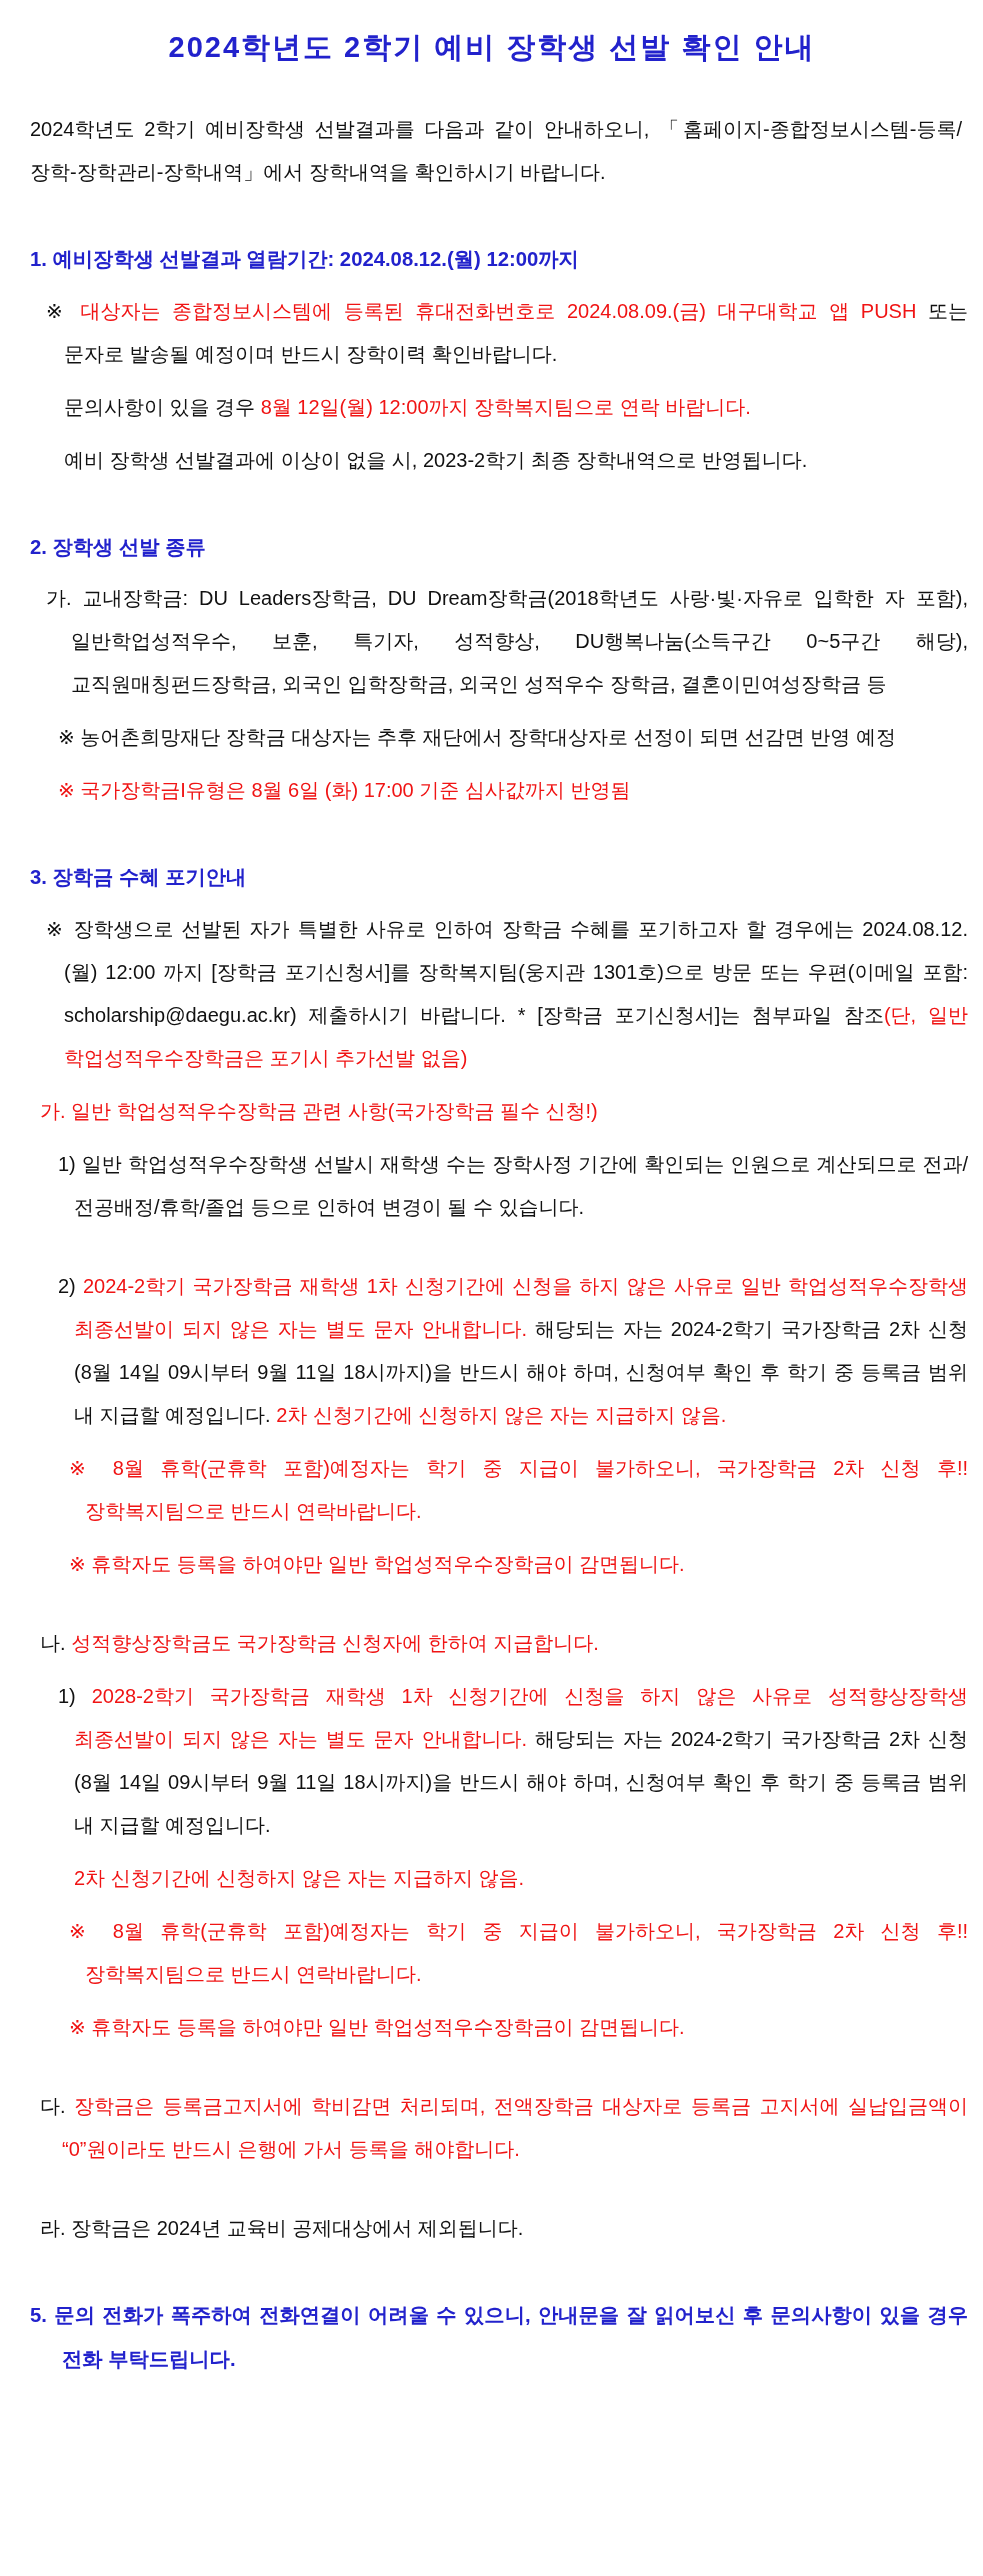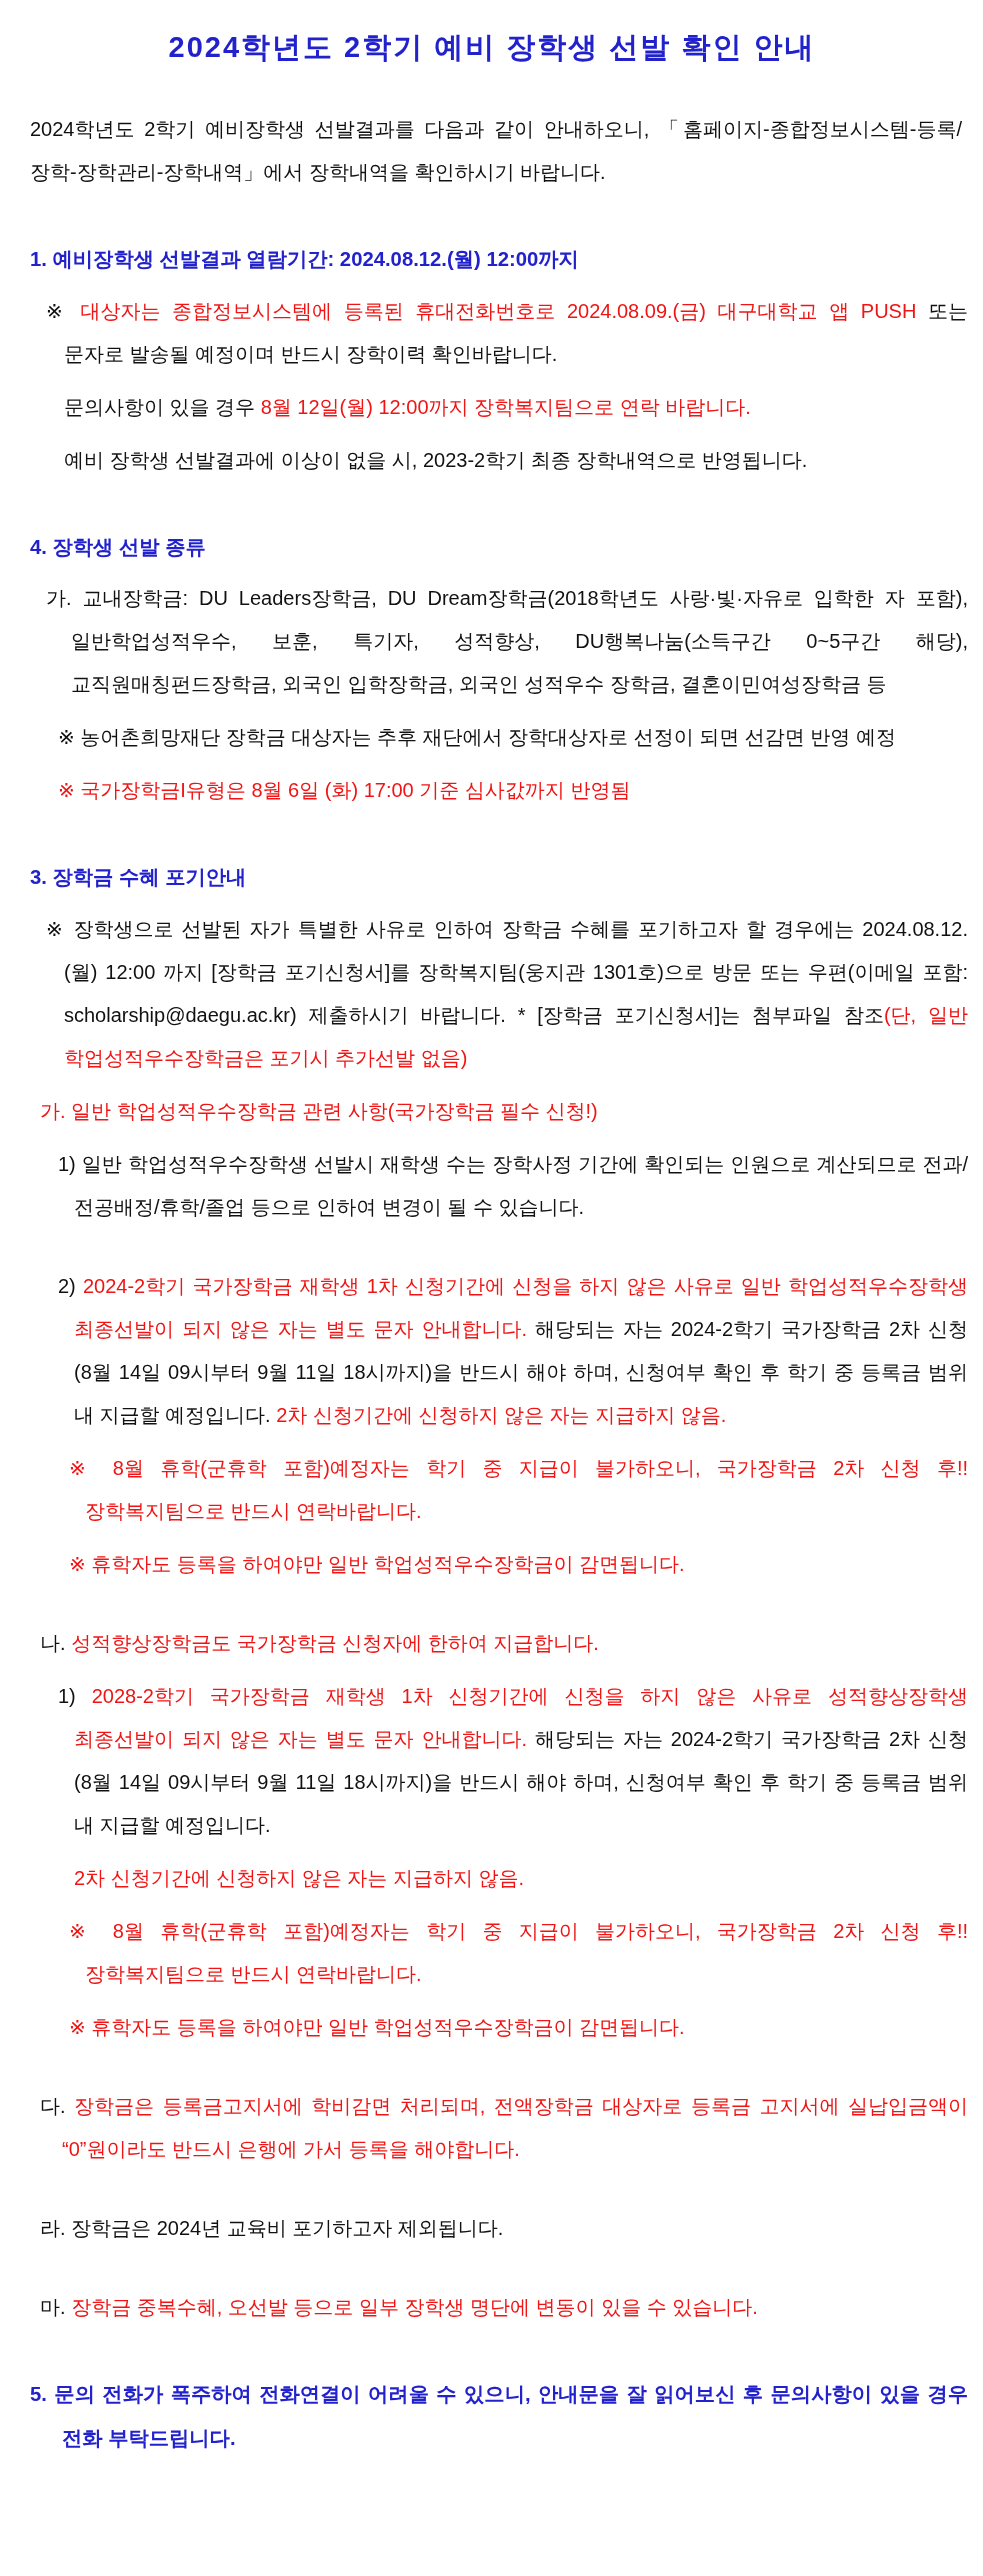--- a/index.html
+++ b/index.html
@@ -53,36 +53,35 @@
 <body>
 
 <div class="page">
   <h1 class="doc-title">2024학년도 2학기 예비 장학생 선발 확인 안내</h1>
   <div>
       <div class="blk para"><span class="c-black">2024학년도 2학기 예비장학생 선발결과를 다음과 같이 안내하오니, 「홈페이지-종합정보시스템-등록/장학-장학관리-장학내역」에서 장학내역을 확인하시기 바랍니다.</span></div>
       <div class="blk sec"><span class="c-blue">1. 예비장학생 선발결과 열람기간: 2024.08.12.(월) 12:00까지</span></div>
       <div class="blk note1"><span class="c-black">※ </span><span class="c-red">대상자는 종합정보시스템에 등록된 휴대전화번호로 2024.08.09.(금) 대구대학교 앱 PUSH </span><span class="c-black">또는 문자로 발송될 예정이며 반드시 장학이력 확인바랍니다.</span></div>
       <div class="blk cont1"><span class="c-black">문의사항이 있을 경우 </span><span class="c-red">8월 12일(월) 12:00까지 장학복지팀으로 연락 바랍니다.</span></div>
       <div class="blk cont1"><span class="c-black">예비 장학생 선발결과에 이상이 없을 시, 2023-2학기 최종 장학내역으로 반영됩니다.</span></div>
-      <div class="blk sec"><span class="c-blue">4. 장학생 선발 종류</span></div>
+      <div class="blk sec"><span class="c-blue">2. 장학생 선발 종류</span></div>
       <div class="blk item-ga"><span class="c-black">가. </span><span class="c-black">교내장학금: DU Leaders장학금, DU Dream장학금(2018학년도 사랑·빛·자유로 입학한 자 포함), 일반학업성적우수, 보훈, 특기자, 성적향상, DU행복나눔(소득구간 0~5구간 해당), 교직원매칭펀드장학금, 외국인 입학장학금, 외국인 성적우수 장학금, 결혼이민여성장학금 등</span></div>
       <div class="blk note2"><span class="c-black">※ 농어촌희망재단 장학금 대상자는 추후 재단에서 장학대상자로 선정이 되면 선감면 반영 예정</span></div>
       <div class="blk note2"><span class="c-red">※ 국가장학금I유형은 8월 6일 (화) 17:00 기준 심사값까지 반영됨</span></div>
       <div class="blk sec"><span class="c-blue">3. 장학금 수혜 포기안내</span></div>
       <div class="blk note1"><span class="c-black">※ </span><span class="c-black">장학생으로 선발된 자가 특별한 사유로 인하여 장학금 수혜를 포기하고자 할 경우에는 2024.08.12.(월) 12:00 까지 [장학금 포기신청서]를 장학복지팀(웅지관 1301호)으로 방문 또는 우편(이메일 포함: scholarship@daegu.ac.kr) 제출하시기 바랍니다. * [장학금 포기신청서]는 첨부파일 참조</span><span class="c-red">(단, 일반 학업성적우수장학금은 포기시 추가선발 없음)</span></div>
       <div class="blk item-ga4"><span class="c-red">가. 일반 학업성적우수장학금 관련 사항(국가장학금 필수 신청!)</span></div>
       <div class="blk sub-num"><span class="c-black">1) 일반 학업성적우수장학생 선발시 재학생 수는 장학사정 기간에 확인되는 인원으로 계산되므로 전과/전공배정/휴학/졸업 등으로 인하여 변경이 될 수 있습니다.</span></div>
       <div class="blk sub-num gap"><span class="c-black">2) </span><span class="c-red">2024-2학기 국가장학금 재학생 1차 신청기간에 신청을 하지 않은 사유로 일반 학업성적우수장학생 최종선발이 되지 않은 자는 별도 문자 안내합니다.</span><span class="c-black"> 해당되는 자는 2024-2학기 국가장학금 2차 신청 (8월 14일 09시부터 9월 11일 18시까지)을 반드시 해야 하며, 신청여부 확인 후 학기 중 등록금 범위 내 지급할 예정입니다. </span><span class="c-red">2차 신청기간에 신청하지 않은 자는 지급하지 않음.</span></div>
       <div class="blk sub-note"><span class="c-red">※ 8월 휴학(군휴학 포함)예정자는 학기 중 지급이 불가하오니, 국가장학금 2차 신청 후!! 장학복지팀으로 반드시 연락바랍니다.</span></div>
       <div class="blk sub-note"><span class="c-red">※ 휴학자도 등록을 하여야만 일반 학업성적우수장학금이 감면됩니다.</span></div>
       <div class="blk item-ga4 gap"><span class="c-black">나. </span><span class="c-red">성적향상장학금도 국가장학금 신청자에 한하여 지급합니다.</span></div>
       <div class="blk sub-num"><span class="c-black">1) </span><span class="c-red">2028-2학기 국가장학금 재학생 1차 신청기간에 신청을 하지 않은 사유로 성적향상장학생 최종선발이 되지 않은 자는 별도 문자 안내합니다.</span><span class="c-black"> 해당되는 자는 2024-2학기 국가장학금 2차 신청 (8월 14일 09시부터 9월 11일 18시까지)을 반드시 해야 하며, 신청여부 확인 후 학기 중 등록금 범위 내 지급할 예정입니다.</span></div>
       <div class="blk sub-plain"><span class="c-red">2차 신청기간에 신청하지 않은 자는 지급하지 않음.</span></div>
       <div class="blk sub-note"><span class="c-red">※ 8월 휴학(군휴학 포함)예정자는 학기 중 지급이 불가하오니, 국가장학금 2차 신청 후!! 장학복지팀으로 반드시 연락바랍니다.</span></div>
       <div class="blk sub-note"><span class="c-red">※ 휴학자도 등록을 하여야만 일반 학업성적우수장학금이 감면됩니다.</span></div>
       <div class="blk item-ga4 gap"><span class="c-black">다. </span><span class="c-red">장학금은 등록금고지서에 학비감면 처리되며, 전액장학금 대상자로 등록금 고지서에 실납입금액이 “0”원이라도 반드시 은행에 가서 등록을 해야합니다.</span></div>
-      <div class="blk item-ga4 gap"><span class="c-black">라. 장학금은 2024년 교육비 포기하고자 제외됩니다.</span></div>
-      <div class="blk item-ga4 gap"><span class="c-black">마. </span><span class="c-red">장학금 중복수혜, 오선발 등으로 일부 장학생 명단에 변동이 있을 수 있습니다.</span></div>
+      <div class="blk item-ga4 gap"><span class="c-black">라. 장학금은 2024년 교육비 공제대상에서 제외됩니다.</span></div>
       <div class="blk sec sec5"><span class="c-blue">5. 문의 전화가 폭주하여 전화연결이 어려울 수 있으니, 안내문을 잘 읽어보신 후 문의사항이 있을 경우 전화 부탁드립니다.</span></div>
     </div>
 
 </div>
 
 
 </body></html>

